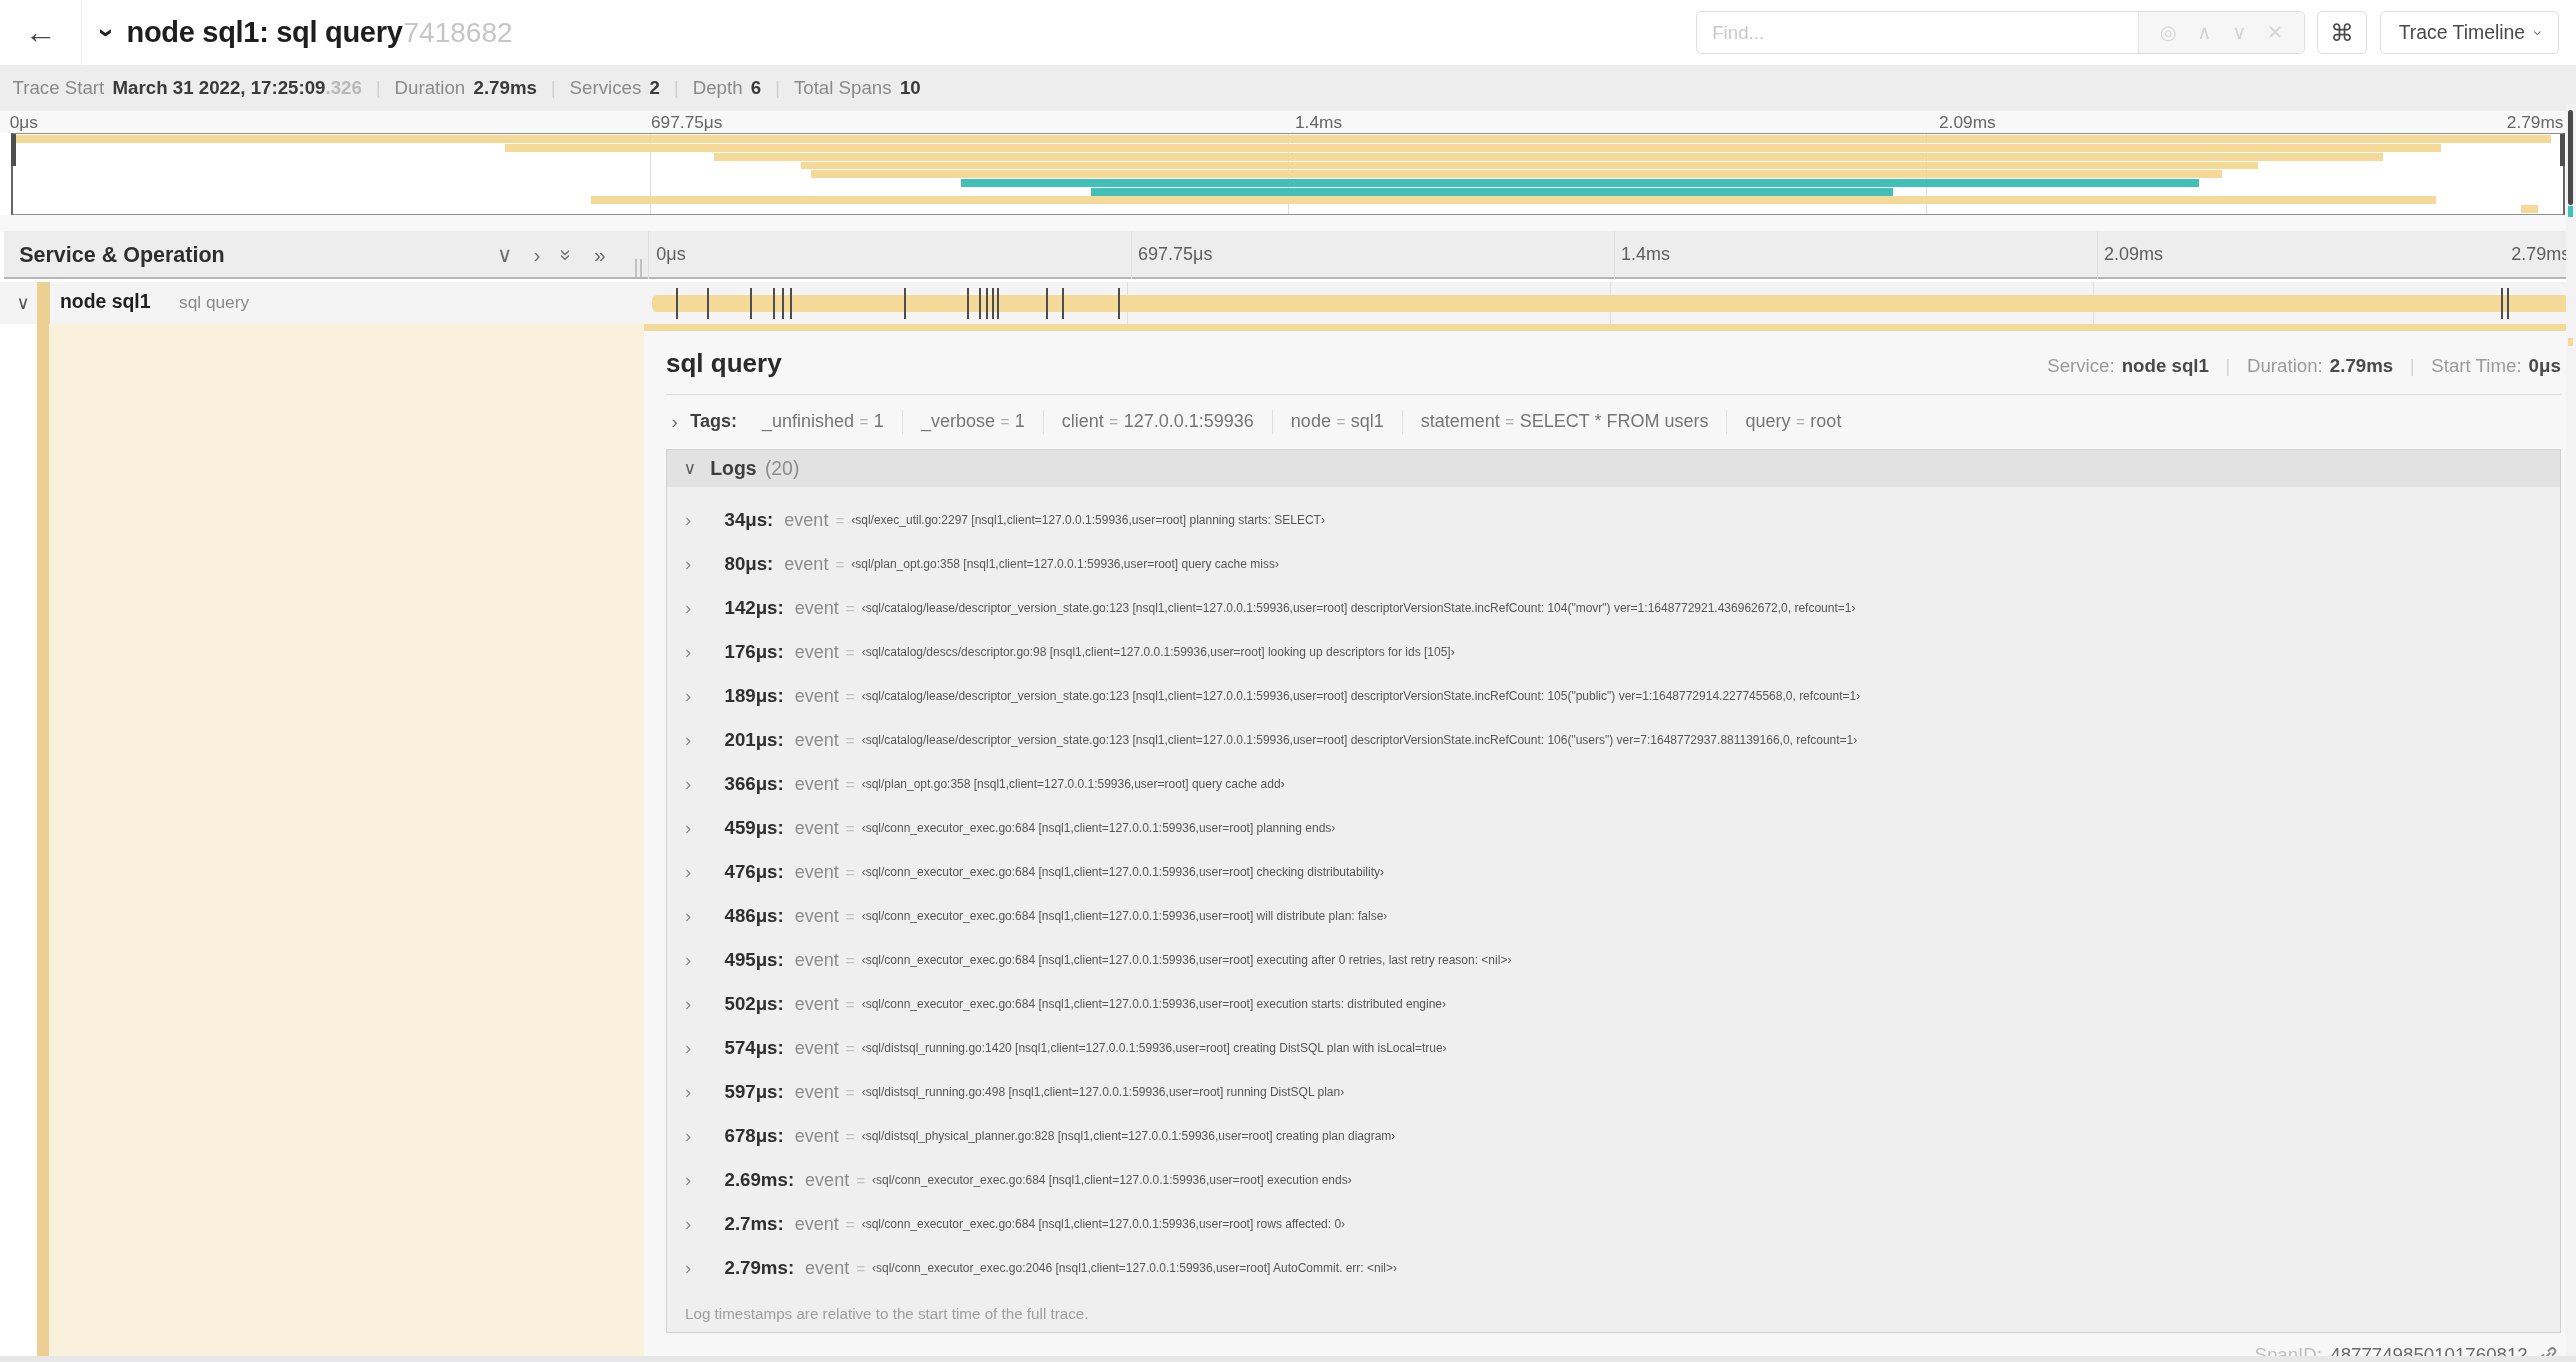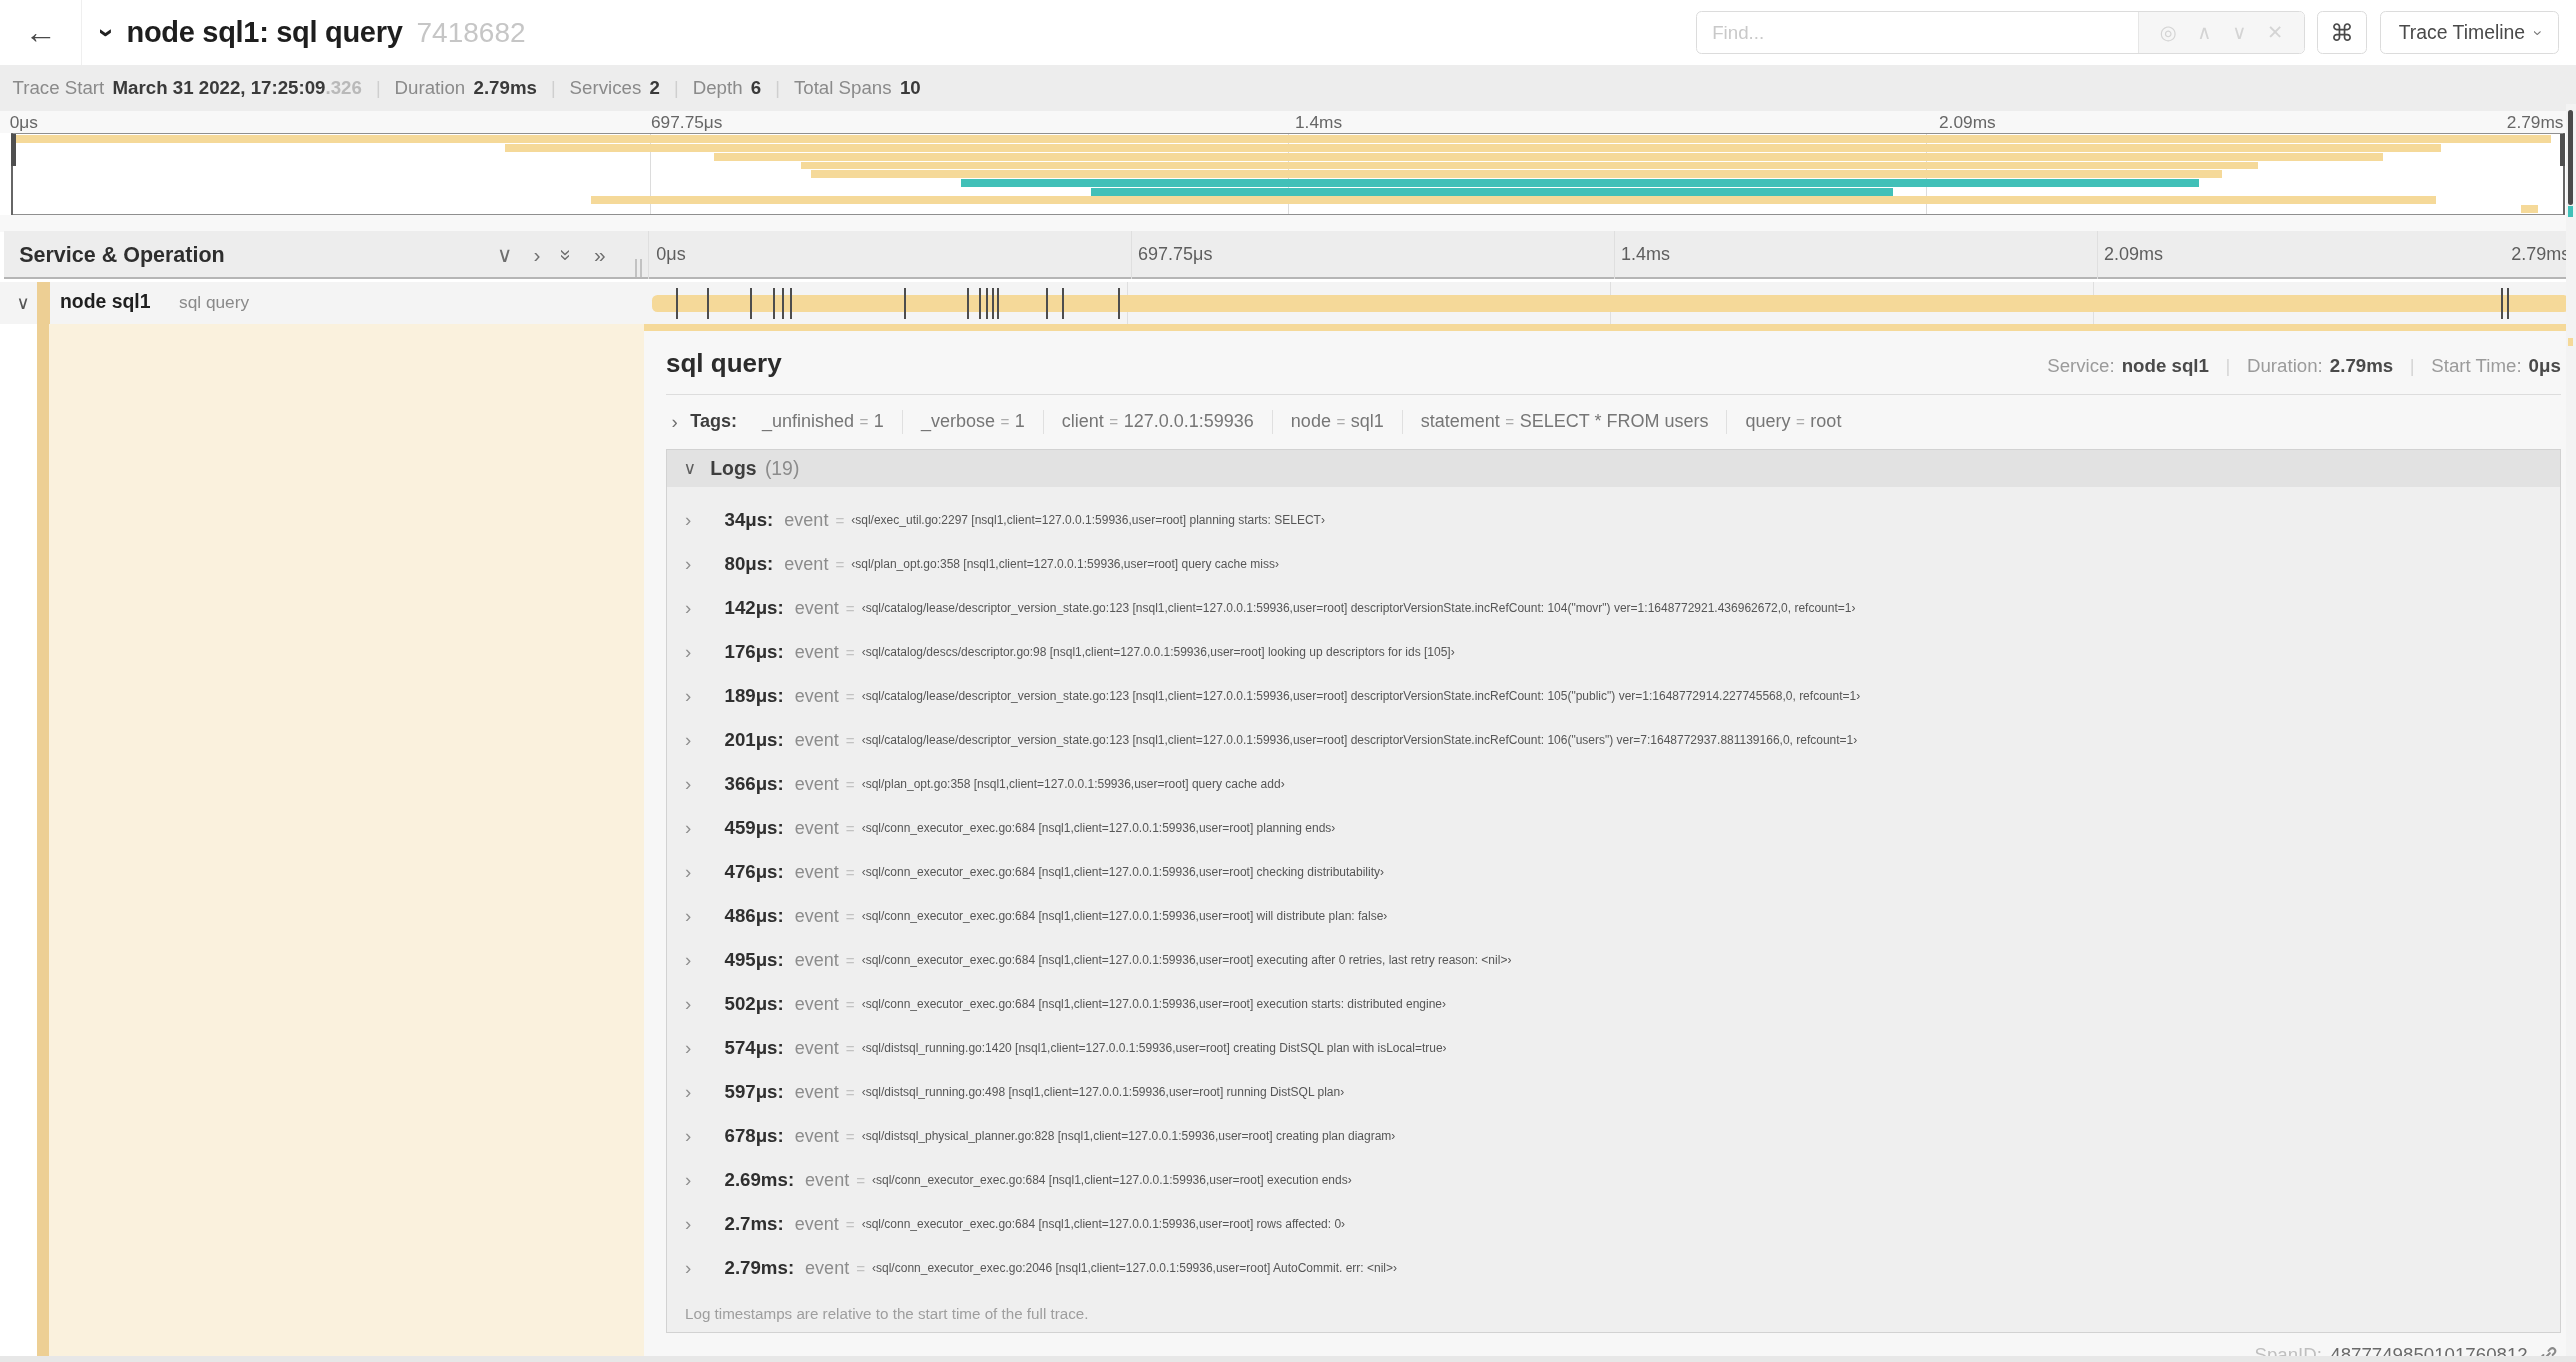--- a/index.html
+++ b/index.html
@@ -6,21 +6,21 @@
   html,body { width:2576px; height:1363px; background:#fff; font-family:"Liberation Sans",sans-serif; overflow:hidden; position:relative; }
   .abs { position:absolute; }
   .rot90 { display:inline-block; transform:rotate(90deg); }
 
   
   #topbar { top:0; left:0; width:2576px; height:65px; background:#fff; }
   #back-btn { left:0; top:0; width:82px; height:65px; border-right:1.4px solid #EFEFEF; display:flex; align-items:center; justify-content:center; font-size:32px; color:#4A4A4A; cursor:pointer; }
   #title-wrap { left:102px; top:0; height:65px; display:flex; align-items:center; }
   #title-collapse { font-size:28px; font-weight:700; color:#222; margin-right:15.2px; }
   #page-title { font-size:29px; font-weight:700; color:#1E1E1E; letter-spacing:-0.3px; }
-  #trace-id { font-size:28px; color:#C6C6C6; margin-left:14px; font-weight:400; }
+  #trace-id { font-size:28px; color:#C6C6C6; margin-left:1px; font-weight:400; }
   #find-box { left:1696px; top:11px; width:609px; height:43px; border:1.4px solid #DCDCDC; border-radius:5.5px; background:#fff; display:flex; overflow:hidden; }
   #find-input { flex:1; border:0; outline:none; font-size:18.7px; color:#444; padding:0 15.2px; font-family:inherit; background:transparent; }
   #find-input::placeholder { color:#C9C9C9; }
   #find-suffix { width:166px; background:#F6F6F6; border-left:1.4px solid #E6E6E6; display:flex; align-items:center; justify-content:space-evenly; color:#D4D4D4; font-size:19.4px; }
   .btn { border:1.4px solid #DCDCDC; border-radius:5.5px; background:#fff; display:flex; align-items:center; justify-content:center; color:#4A4A4A; cursor:pointer; }
   #cmd-btn { left:2317px; top:11px; width:50px; height:43px; font-size:23.5px; }
   #view-btn { left:2380px; top:11px; width:179px; height:43px; font-size:19.4px; gap:9.7px; }
   #view-caret { font-size:16.6px; color:#777; }
 
   
@@ -281,21 +281,21 @@
         <li><span class="tag-key">node</span><span class="tag-eq">=</span><span class="tag-val">sql1</span></li>
         <li><span class="tag-key">statement</span><span class="tag-eq">=</span><span class="tag-val">SELECT * FROM users</span></li>
         <li><span class="tag-key">query</span><span class="tag-eq">=</span><span class="tag-val">root</span></li>
       </ul>
   </div>
 
   <div id="logs-box">
     <div id="logs-header">
       <span id="logs-chevron">∨</span>
       <span id="logs-label">Logs</span>
-      <span id="logs-count">(19)</span>
+      <span id="logs-count">(20)</span>
     </div>
     <div id="logs-body">
         <div class="log-row">
     <span class="log-chev">›</span>
     <span class="lr-time">34μs:</span>
     <span class="lr-field">event</span>
     <span class="lr-eq">=</span>
     <span class="lr-value">‹sql/exec_util.go:2297 [nsql1,client=127.0.0.1:59936,user=root] planning starts: SELECT›</span>
   </div>
         <div class="log-row">

